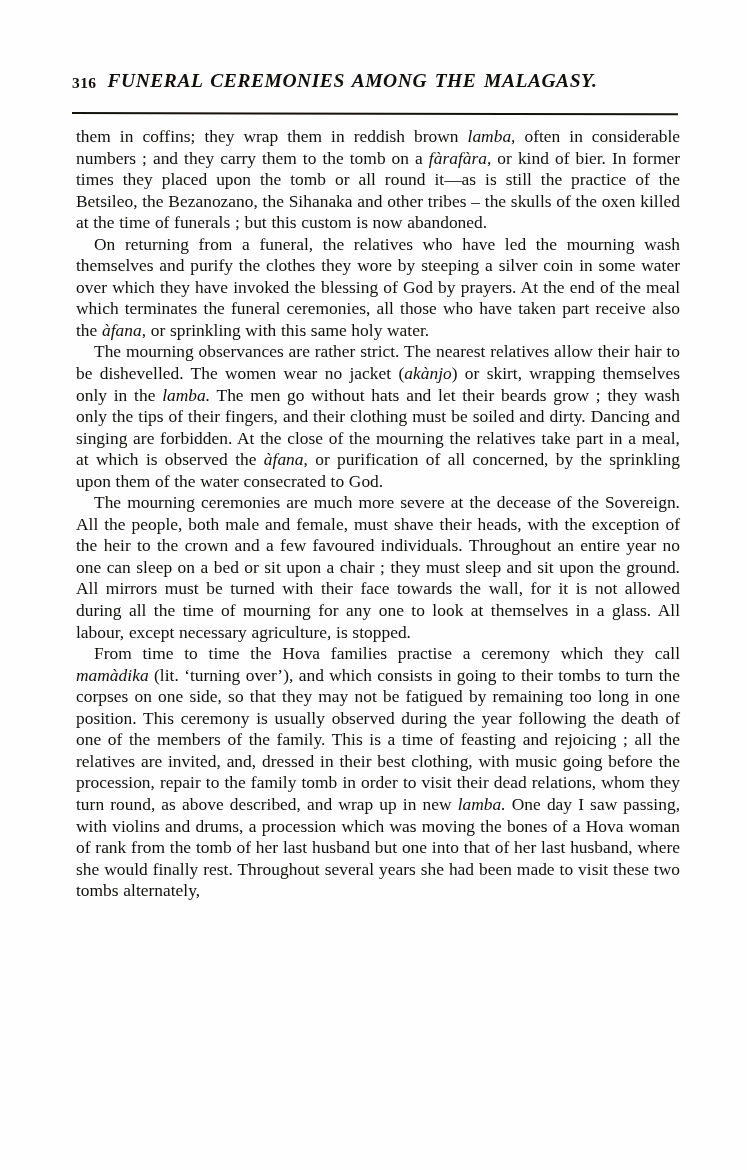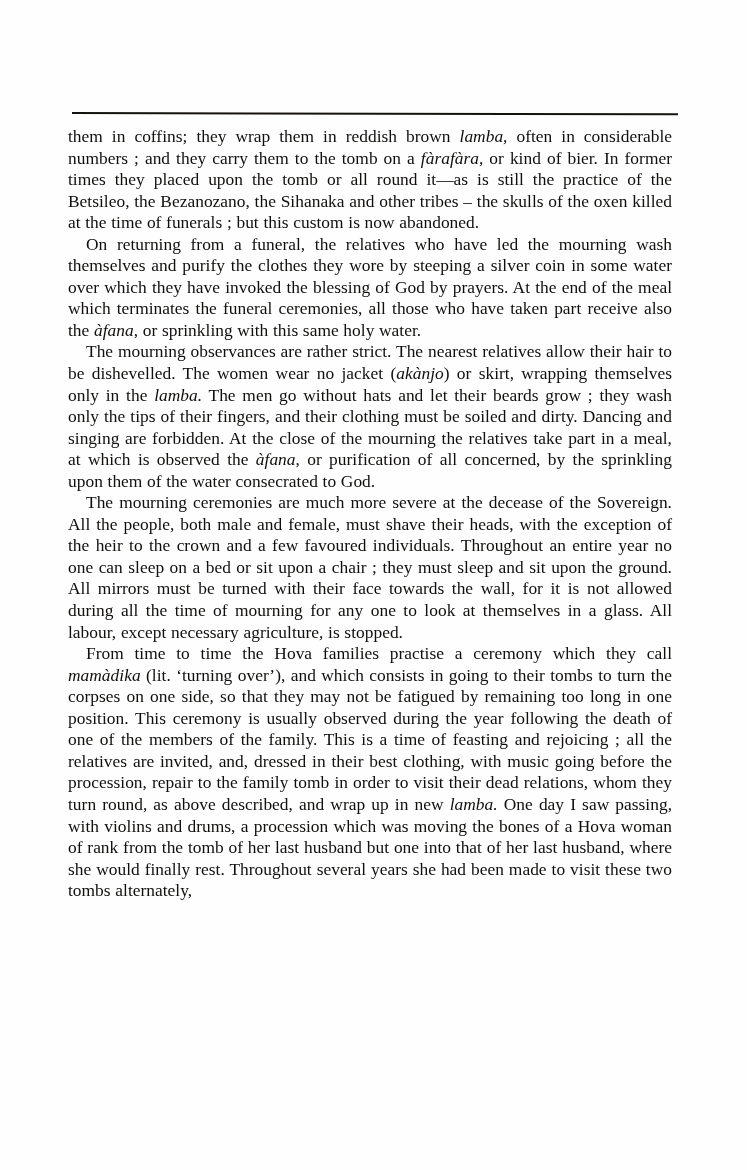--- a/index.html
+++ b/index.html
@@ -60,21 +60,21 @@
     width: 606px;
     height: 2px;
     background: #14120f;
     transform: rotate(0.13deg);
     transform-origin: left center;
   }
 
   
   .textblock {
     position: absolute;
-    left: 68px;
+    left: 76px;
     top: 126px;
     width: 604px;
   }
   p.para {
     margin: 0;
     text-indent: 18px;
     text-align: justify;
     font-size: 17.4px;
     line-height: 21.55px;
     word-spacing: 0.3px;
@@ -91,20 +91,24 @@
   
   .textblock, .running-head {
     text-rendering: optimizeLegibility;
   }
 </style>
 </head>
 <body>
 
 <div class="page">
 
+  <div class="running-head">
+    <span class="folio">316</span>
+    <span class="head-title">FUNERAL CEREMONIES AMONG THE MALAGASY.</span>
+  </div>
 
   <div class="head-rule"></div>
 
   <div class="textblock">
     <p class="para first">them in coffins; they wrap them in reddish brown <i>lamba</i>, often in considerable numbers ; and they carry them to the  tomb on a <i>fàrafàra</i>, or kind of bier.   In former times they placed upon the tomb or all round it—as is still the practice of the  Betsileo, the Bezanozano, the Sihanaka and  other  tribes – the  skulls of the oxen killed at the time of funerals ; but this custom  is  now abandoned.</p>
     <p class="para">On returning from a funeral, the relatives  who  have  led  the mourning wash themselves and purify the clothes they wore by steeping  a  silver  coin  in  some  water  over  which  they  have invoked  the  blessing  of  God  by  prayers.    At  the  end  of  the meal which terminates the funeral ceremonies, all those who have taken part receive also the <i>àfana</i>, or sprinkling with  this same holy water.</p>
     <p class="para">The  mourning  observances  are  rather  strict.    The  nearest relatives allow their hair to be dishevelled.   The  women  wear no jacket (<i>akànjo</i>)  or  skirt,  wrapping  themselves  only  in  the <i>lamba.</i>   The men go without hats and  let  their  beards  grow ; they  wash  only  the  tips  of  their  fingers,  and  their  clothing must be soiled and dirty.   Dancing and singing  are forbidden. At the close of the mourning the relatives take part in  a  meal, at which is observed the <i>àfana</i>, or purification of all concerned, by the sprinkling upon them of the water consecrated to God.</p>
     <p class="para">The mourning ceremonies are much more severe at the decease of the  Sovereign.    All  the  people,  both  male  and  female,  must shave  their  heads, with the exception of the heir  to  the  crown and a few favoured individuals.   Throughout an entire  year  no one can sleep on a bed or sit upon a chair ; they must sleep and sit  upon  the  ground.   All  mirrors  must  be  turned  with  their face towards the wall, for it is not allowed  during  all  the  time of mourning for any one to look at themselves in  a  glass.   All labour, except necessary agriculture, is stopped.</p>
     <p class="para">From  time  to  time  the  Hova  families  practise  a  ceremony which they call <i>mamàdika</i> (lit. ‘turning over’), and which consists in going to their tombs to turn the corpses on one side,  so  that they may not be fatigued by remaining too long in one position. This ceremony is usually observed during the year following the death of one  of  the  members  of the family.   This is a time of feasting and rejoicing ;  all the relatives are invited, and, dressed in their best clothing, with  music  going  before  the  procession, repair to the  family  tomb in order to visit their dead  relations, whom they turn round, as above described, and wrap up in new <i>lamba.</i>   One day I saw passing, with  violins  and  drums,  a procession which was moving the bones of  a  Hova  woman  of rank from the tomb of her last husband but one into that of her last husband, where she would finally rest.  Throughout several years she had been made to visit  these  two  tombs  alternately,</p>
   </div>

